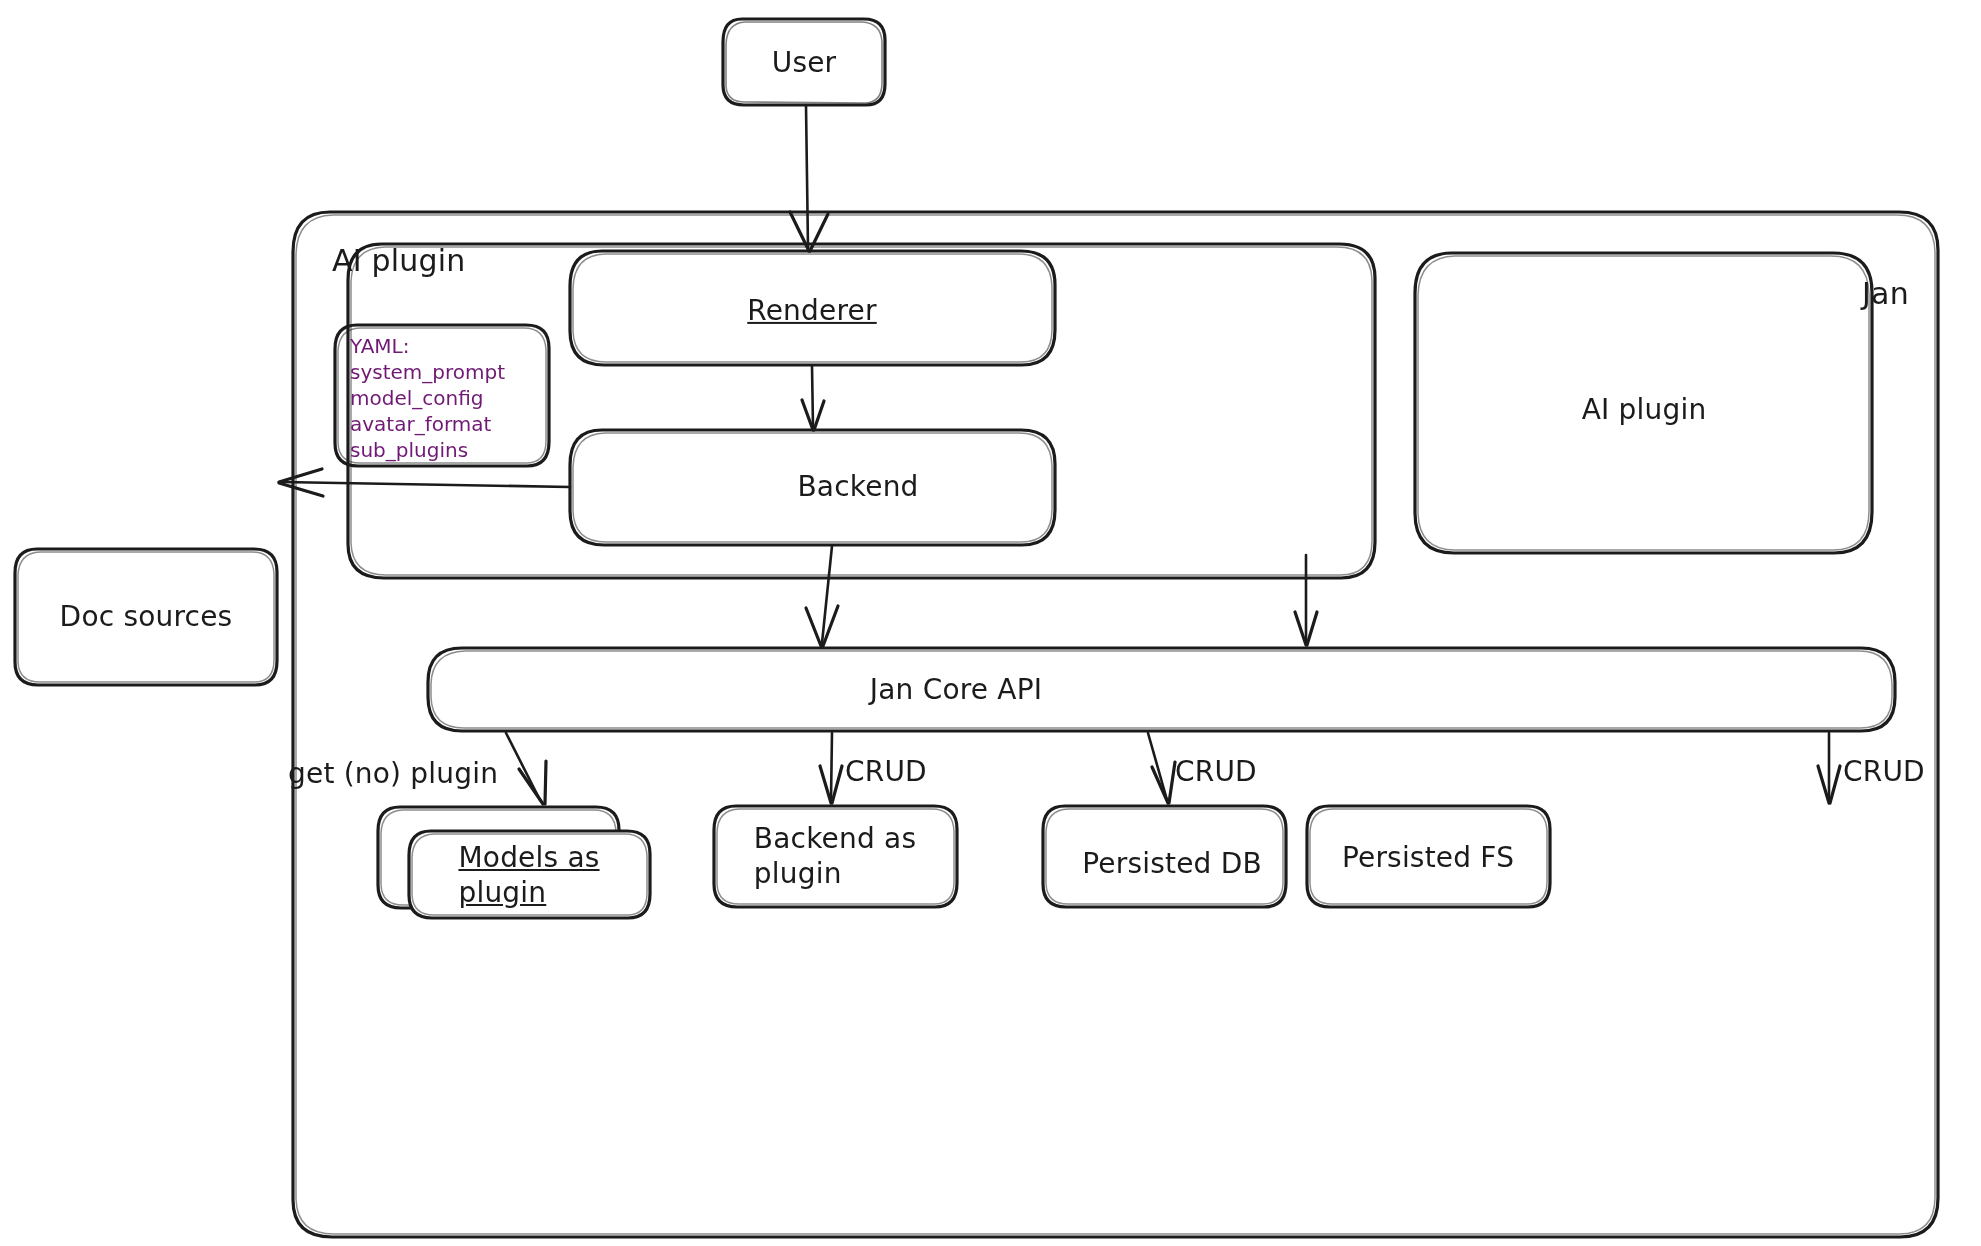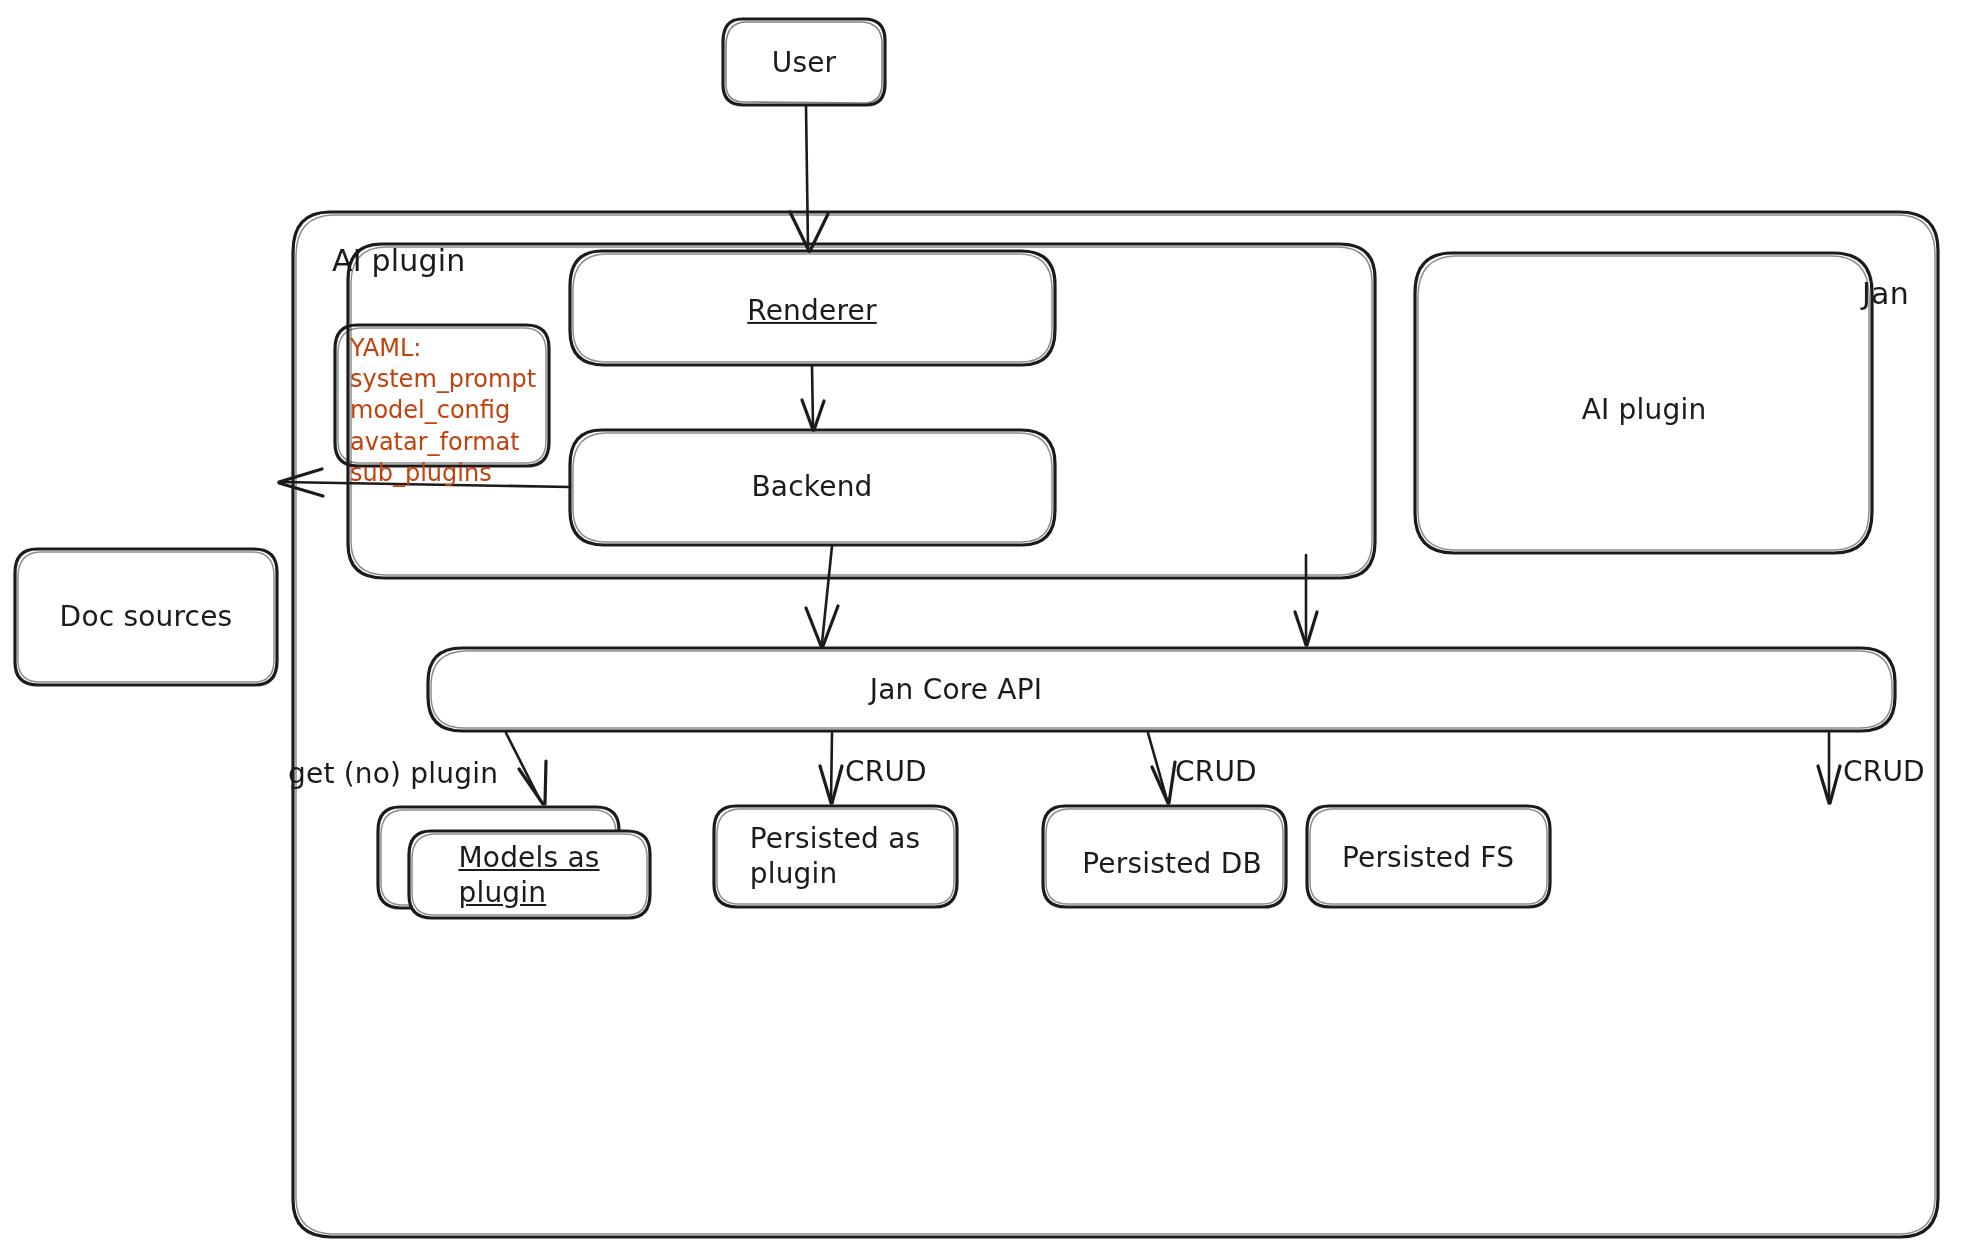--- a/index.html
+++ b/index.html
@@ -44,23 +44,23 @@
   .node-label.two-line { line-height: 1.25; }
   .edge-label {
     font-size: 28px;
     line-height: 1.3;
   }
   .group-label {
     font-size: 30px;
   }
   .yaml-block {
     position: absolute;
-    font-size: 24px;
+    font-size: 20px;
     line-height: 1.3;
-    color: #c2410c;
+    color: #701a75;
     font-family: "DejaVu Sans", sans-serif;
   }
   .yaml-block div { white-space: pre; }
 </style>
 </head>
 <body>
 
 <div id="canvas">
 
   <svg class="layer" viewBox="0 0 1981 1246">
@@ -194,31 +194,31 @@
   </svg>
 
   <div class="group-label" style="left:1862px; top:276px;">Jan</div>
 
   <div class="group-label" style="left:332px; top:243px;">AI plugin</div>
 
   <div class="node-label" style="left:804px; top:63px;">User</div>
 
   <div class="node-label" style="left:812px; top:311px;text-decoration:underline;">Renderer</div>
 
-  <div class="node-label" style="left:812px; top:487px;">Backend</div>
+  <div class="node-label" style="left:858px; top:487px;">Backend</div>
 
   <div class="node-label" style="left:1644px; top:410px;">AI plugin</div>
 
   <div class="node-label" style="left:146px; top:617px;">Doc sources</div>
 
   <div class="node-label" style="left:956px; top:690px;">Jan Core API</div>
 
   <div class="node-label two-line" style="left:529px; top:875px;text-decoration:underline;"><span>Models as</span><br><span>plugin</span></div>
 
-  <div class="node-label two-line" style="left:835px; top:856px;"><span>Persisted as</span><br><span>plugin</span></div>
+  <div class="node-label two-line" style="left:835px; top:856px;"><span>Backend as</span><br><span>plugin</span></div>
 
   <div class="node-label" style="left:1164px; top:864px;margin-left:8px;">Persisted DB</div>
 
   <div class="node-label" style="left:1428px; top:858px;">Persisted FS</div>
 
   <div class="yaml-block" style="left:350px; top:333px;">
     <div>YAML:</div>
     <div>system_prompt</div>
     <div>model_config</div>
     <div>avatar_format</div>

